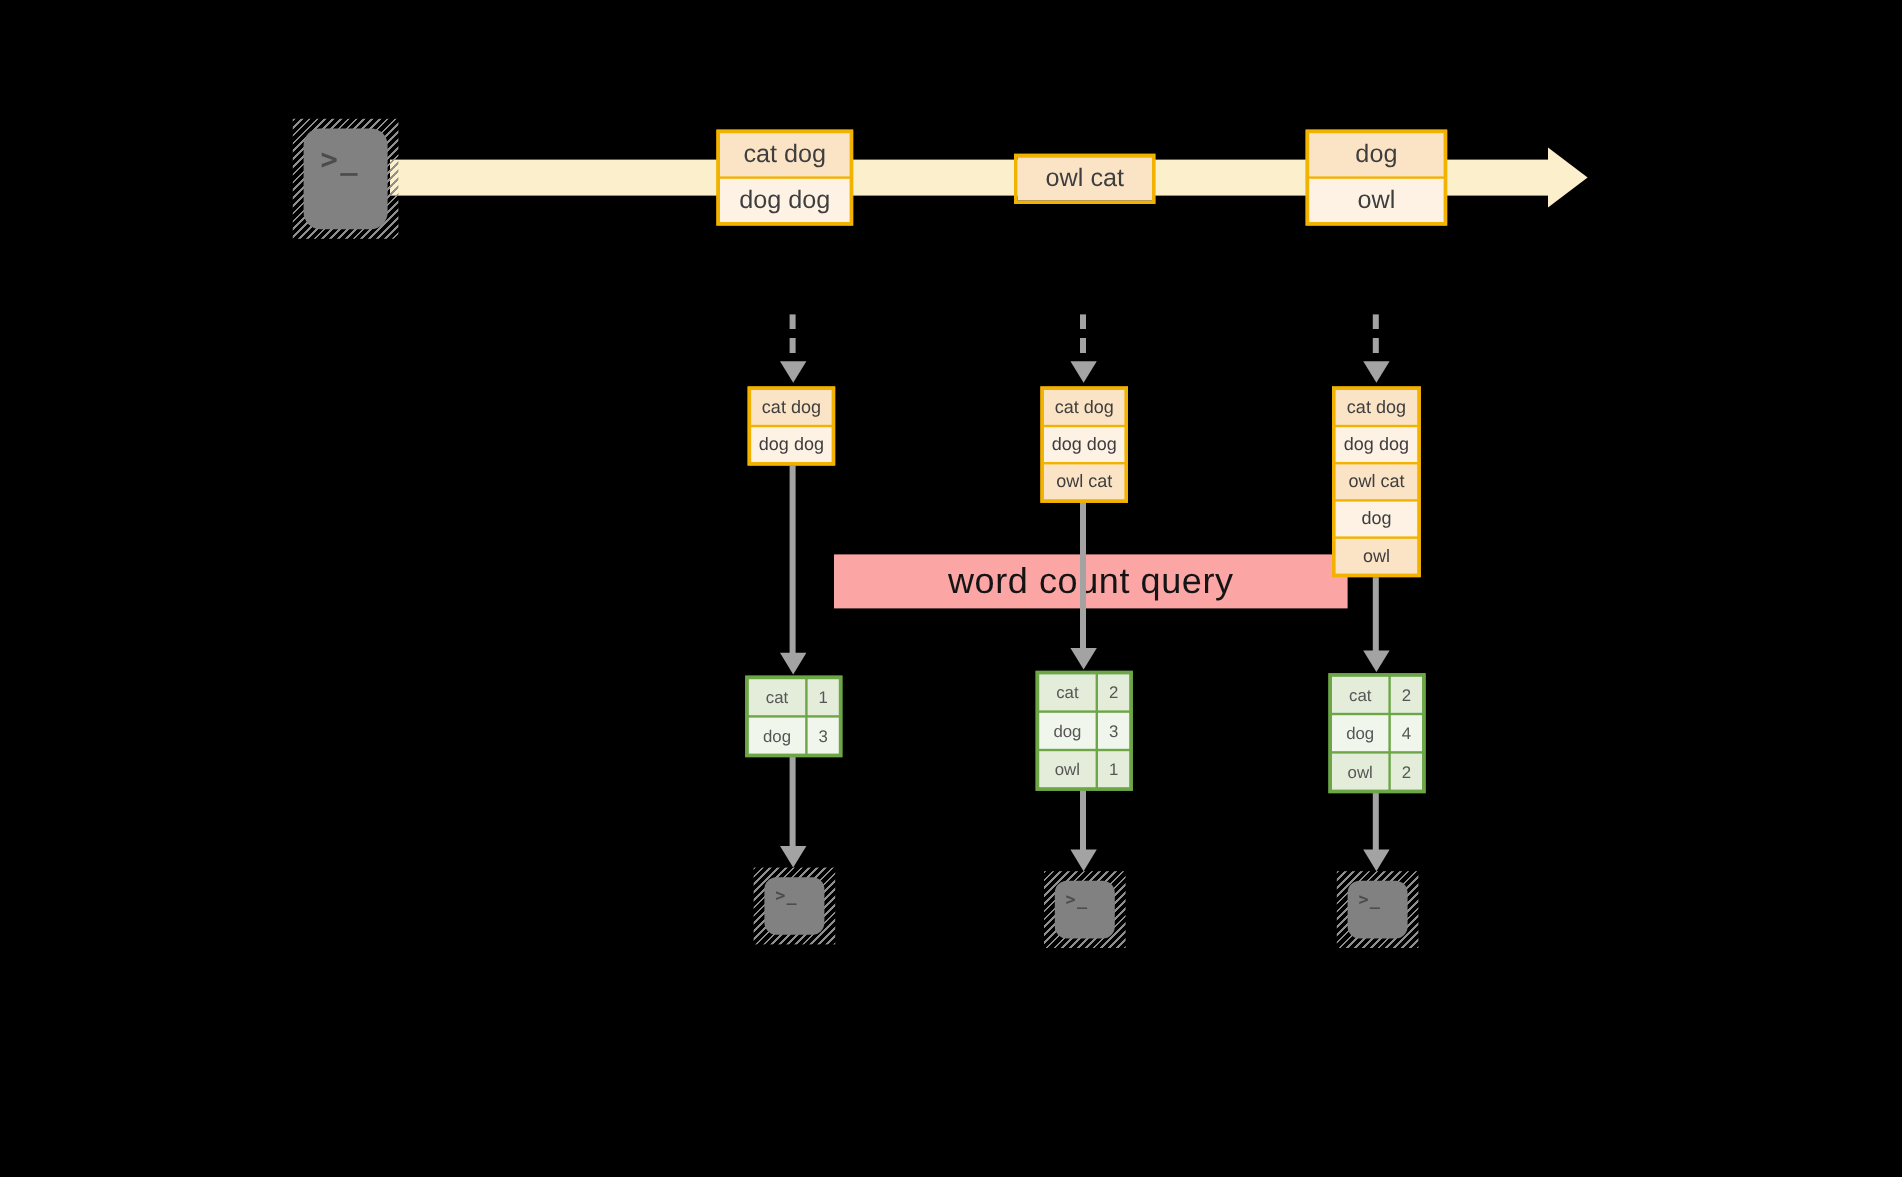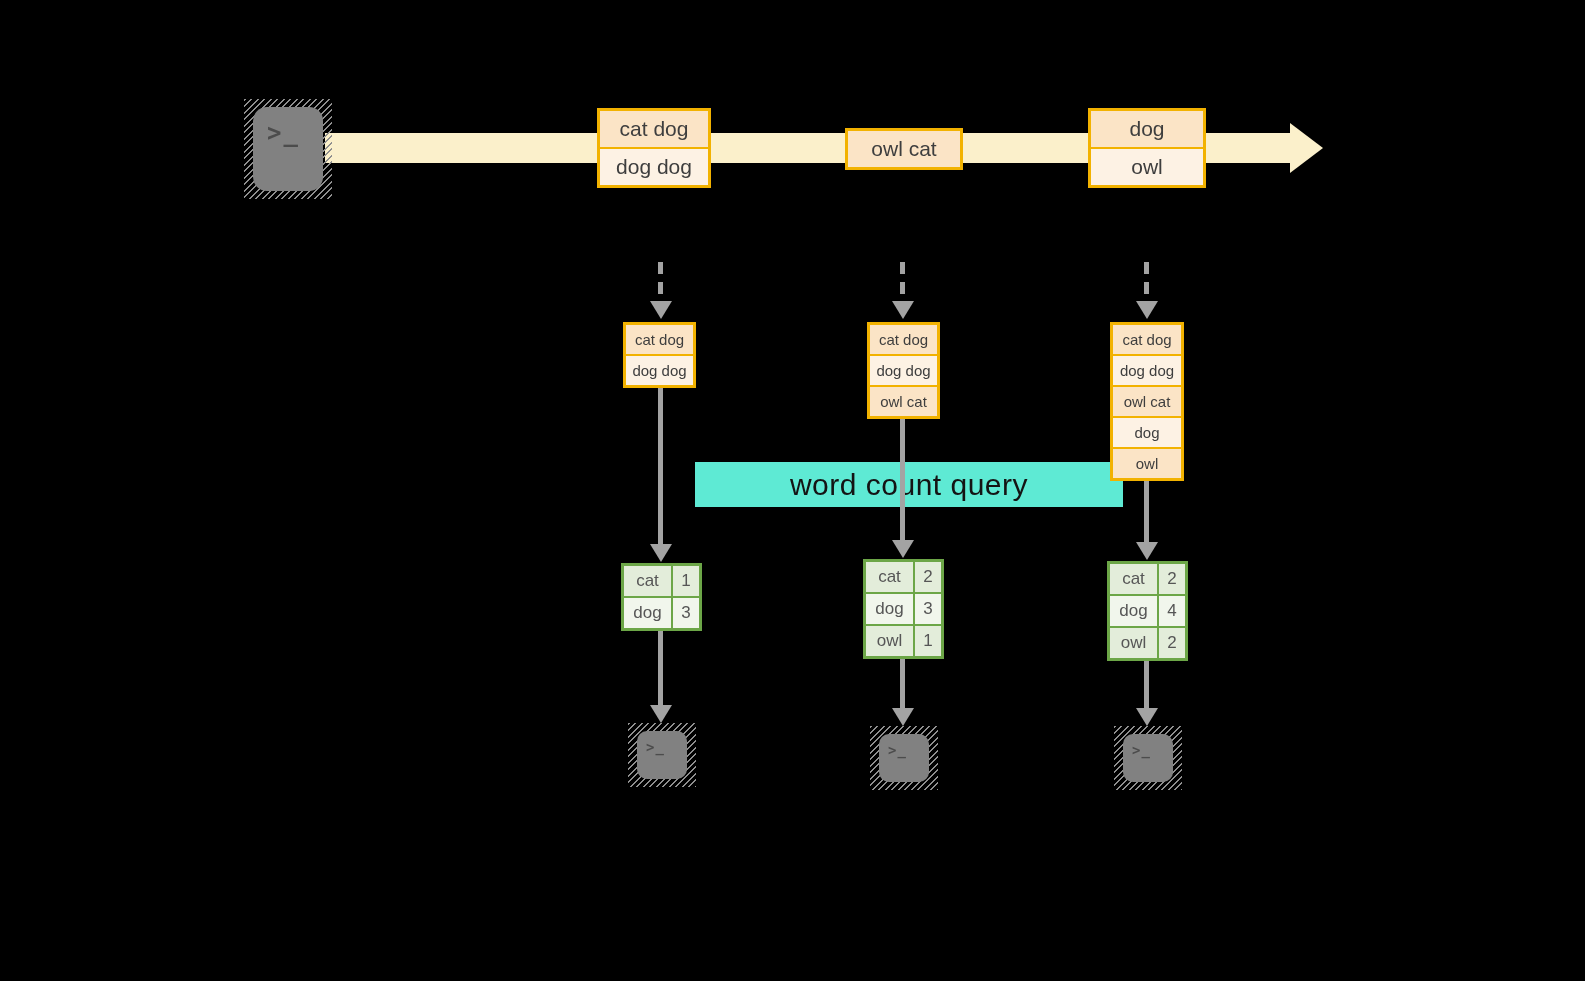--- a/index.html
+++ b/index.html
@@ -30,30 +30,30 @@
   .event-row + .event-row{margin-top:2px;}
   .event-row:nth-child(odd){background:#FBE4C6;}
   
   .stack{position:absolute;border:3px solid #F2B200;z-index:8;background:#F2B200;}
   .stack-row{height:29px;line-height:29px;text-align:center;font-size:15px;color:#3E3E3E;background:#FDF2E4;}
   .stack-row + .stack-row{margin-top:2px;}
   .stack-row:nth-child(odd){background:#FBE4C6;}
   
   .wtable{position:absolute;border:3px solid #6CA647;background:#6CA647;z-index:8;
     display:grid;grid-template-columns:47px 26px;gap:2px;}
-  .wcell{height:30px;line-height:30px;text-align:center;font-size:17px;color:#565656;background:#F1F6EC;}
+  .wcell{height:30px;line-height:30px;text-align:center;font-size:14px;color:#565656;background:#F1F6EC;}
   .wtable .wcell:nth-child(4n+1),.wtable .wcell:nth-child(4n+2){background:#E3EDDA;}
   
   .vshaft{position:absolute;width:5px;background:#A3A3A3;z-index:6;}
   .vdash{position:absolute;width:5px;z-index:6;
     background:repeating-linear-gradient(to bottom,#A3A3A3 0 12px,transparent 12px 20px);}
   .ahead{position:absolute;width:0;height:0;z-index:6;
     border-left:11px solid transparent;border-right:11px solid transparent;border-top:18px solid #A3A3A3;}
   
-  .banner{position:absolute;left:695px;top:462px;width:428px;height:45px;background:#5eead4;z-index:4;
+  .banner{position:absolute;left:695px;top:462px;width:428px;height:45px;background:#fca5a5;z-index:4;
     display:flex;align-items:center;justify-content:center;}
   .banner span{font-size:30px;font-weight:300;color:#141414;letter-spacing:0.5px;}
 </style>
 </head>
 <body>
 
 <div id="canvas">
 
   <div class="term term-big">
     <div class="term-inner">

